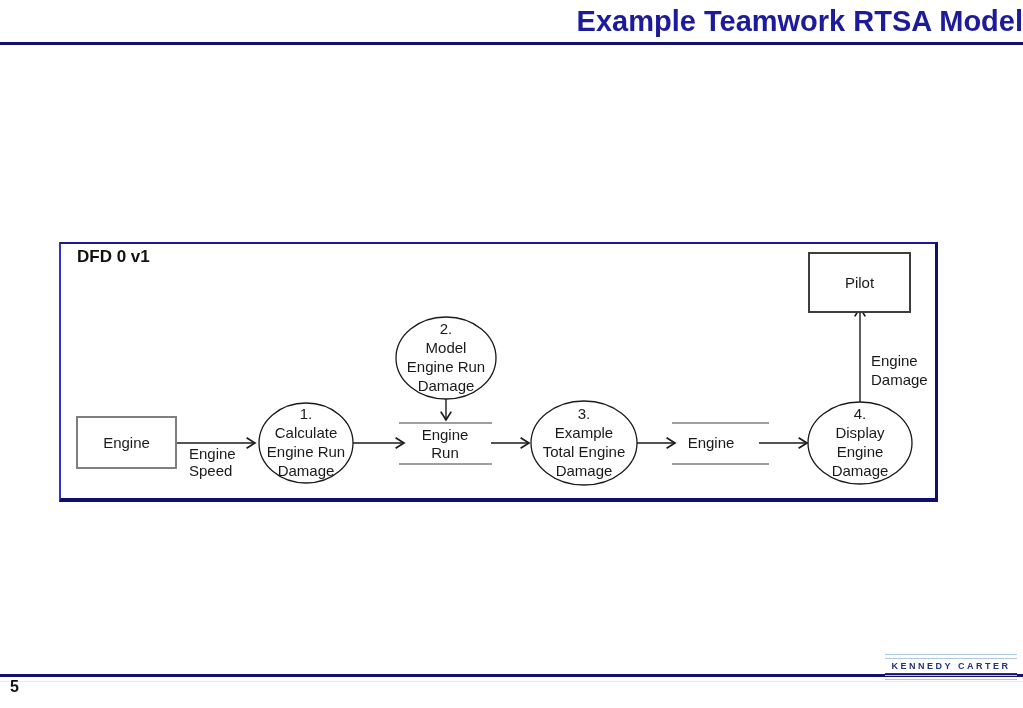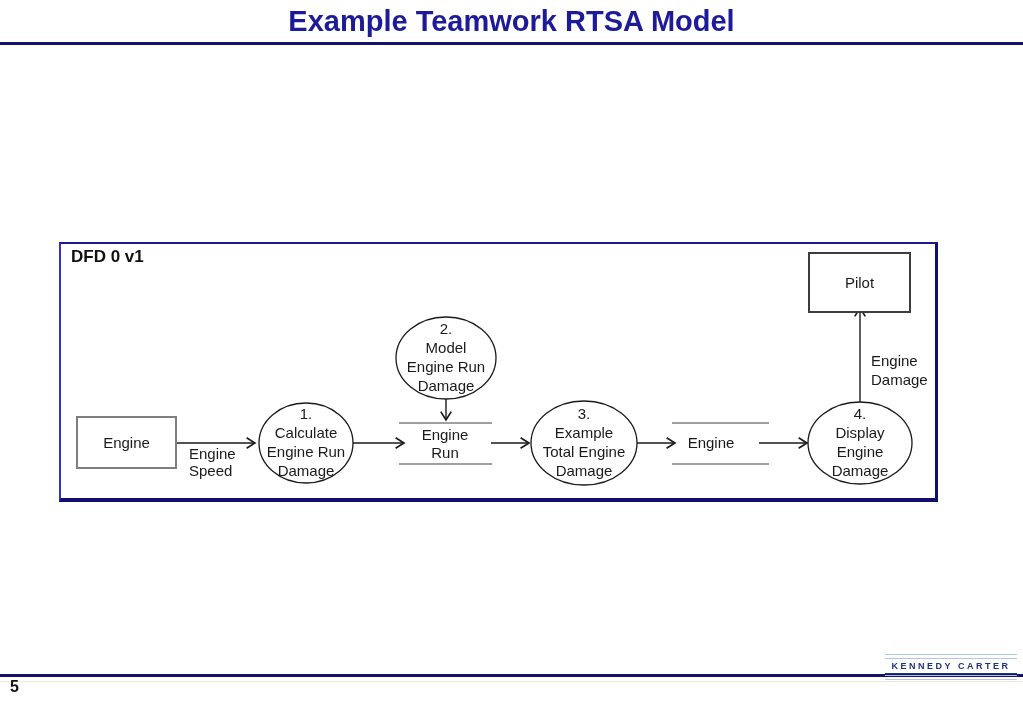--- a/index.html
+++ b/index.html
@@ -9,21 +9,21 @@
     height: 708px;
     background: #ffffff;
     overflow: hidden;
     font-family: "Liberation Sans", "DejaVu Sans", sans-serif;
     color: #1a1a1a;
   }
   
   .title {
     position: absolute;
     top: 5px; left: 0; width: 100%;
-    text-align: center;
+    text-align: right;
     font-size: 29px;
     font-weight: bold;
     color: #1e1b9b;
     letter-spacing: 0px;
     margin: 0;
   }
   .title-rule {
     position: absolute;
     top: 42px; left: 0;
     width: 100%; height: 3px;
@@ -37,21 +37,21 @@
     box-sizing: border-box;
     border-top: 2px solid #1c1a8e;
     border-left: 2px solid #3434c4;
     border-right: 3px solid #100f6e;
     border-bottom: 4px solid #100f6e;
     background: #ffffff;
   }
   .dfd-inner { position: absolute; left: 0; top: 0; width: 874px; height: 254px; }
   .dfd-label {
     position: absolute;
-    left: 10px; top: 3px;
+    left: 16px; top: 3px;
     font-size: 17px;
     font-weight: bold;
     color: #111111;
   }
   svg.canvas { position: absolute; left: 0; top: 0; }
   
   .terminator {
     position: absolute;
     box-sizing: border-box;
     background: #ffffff;

